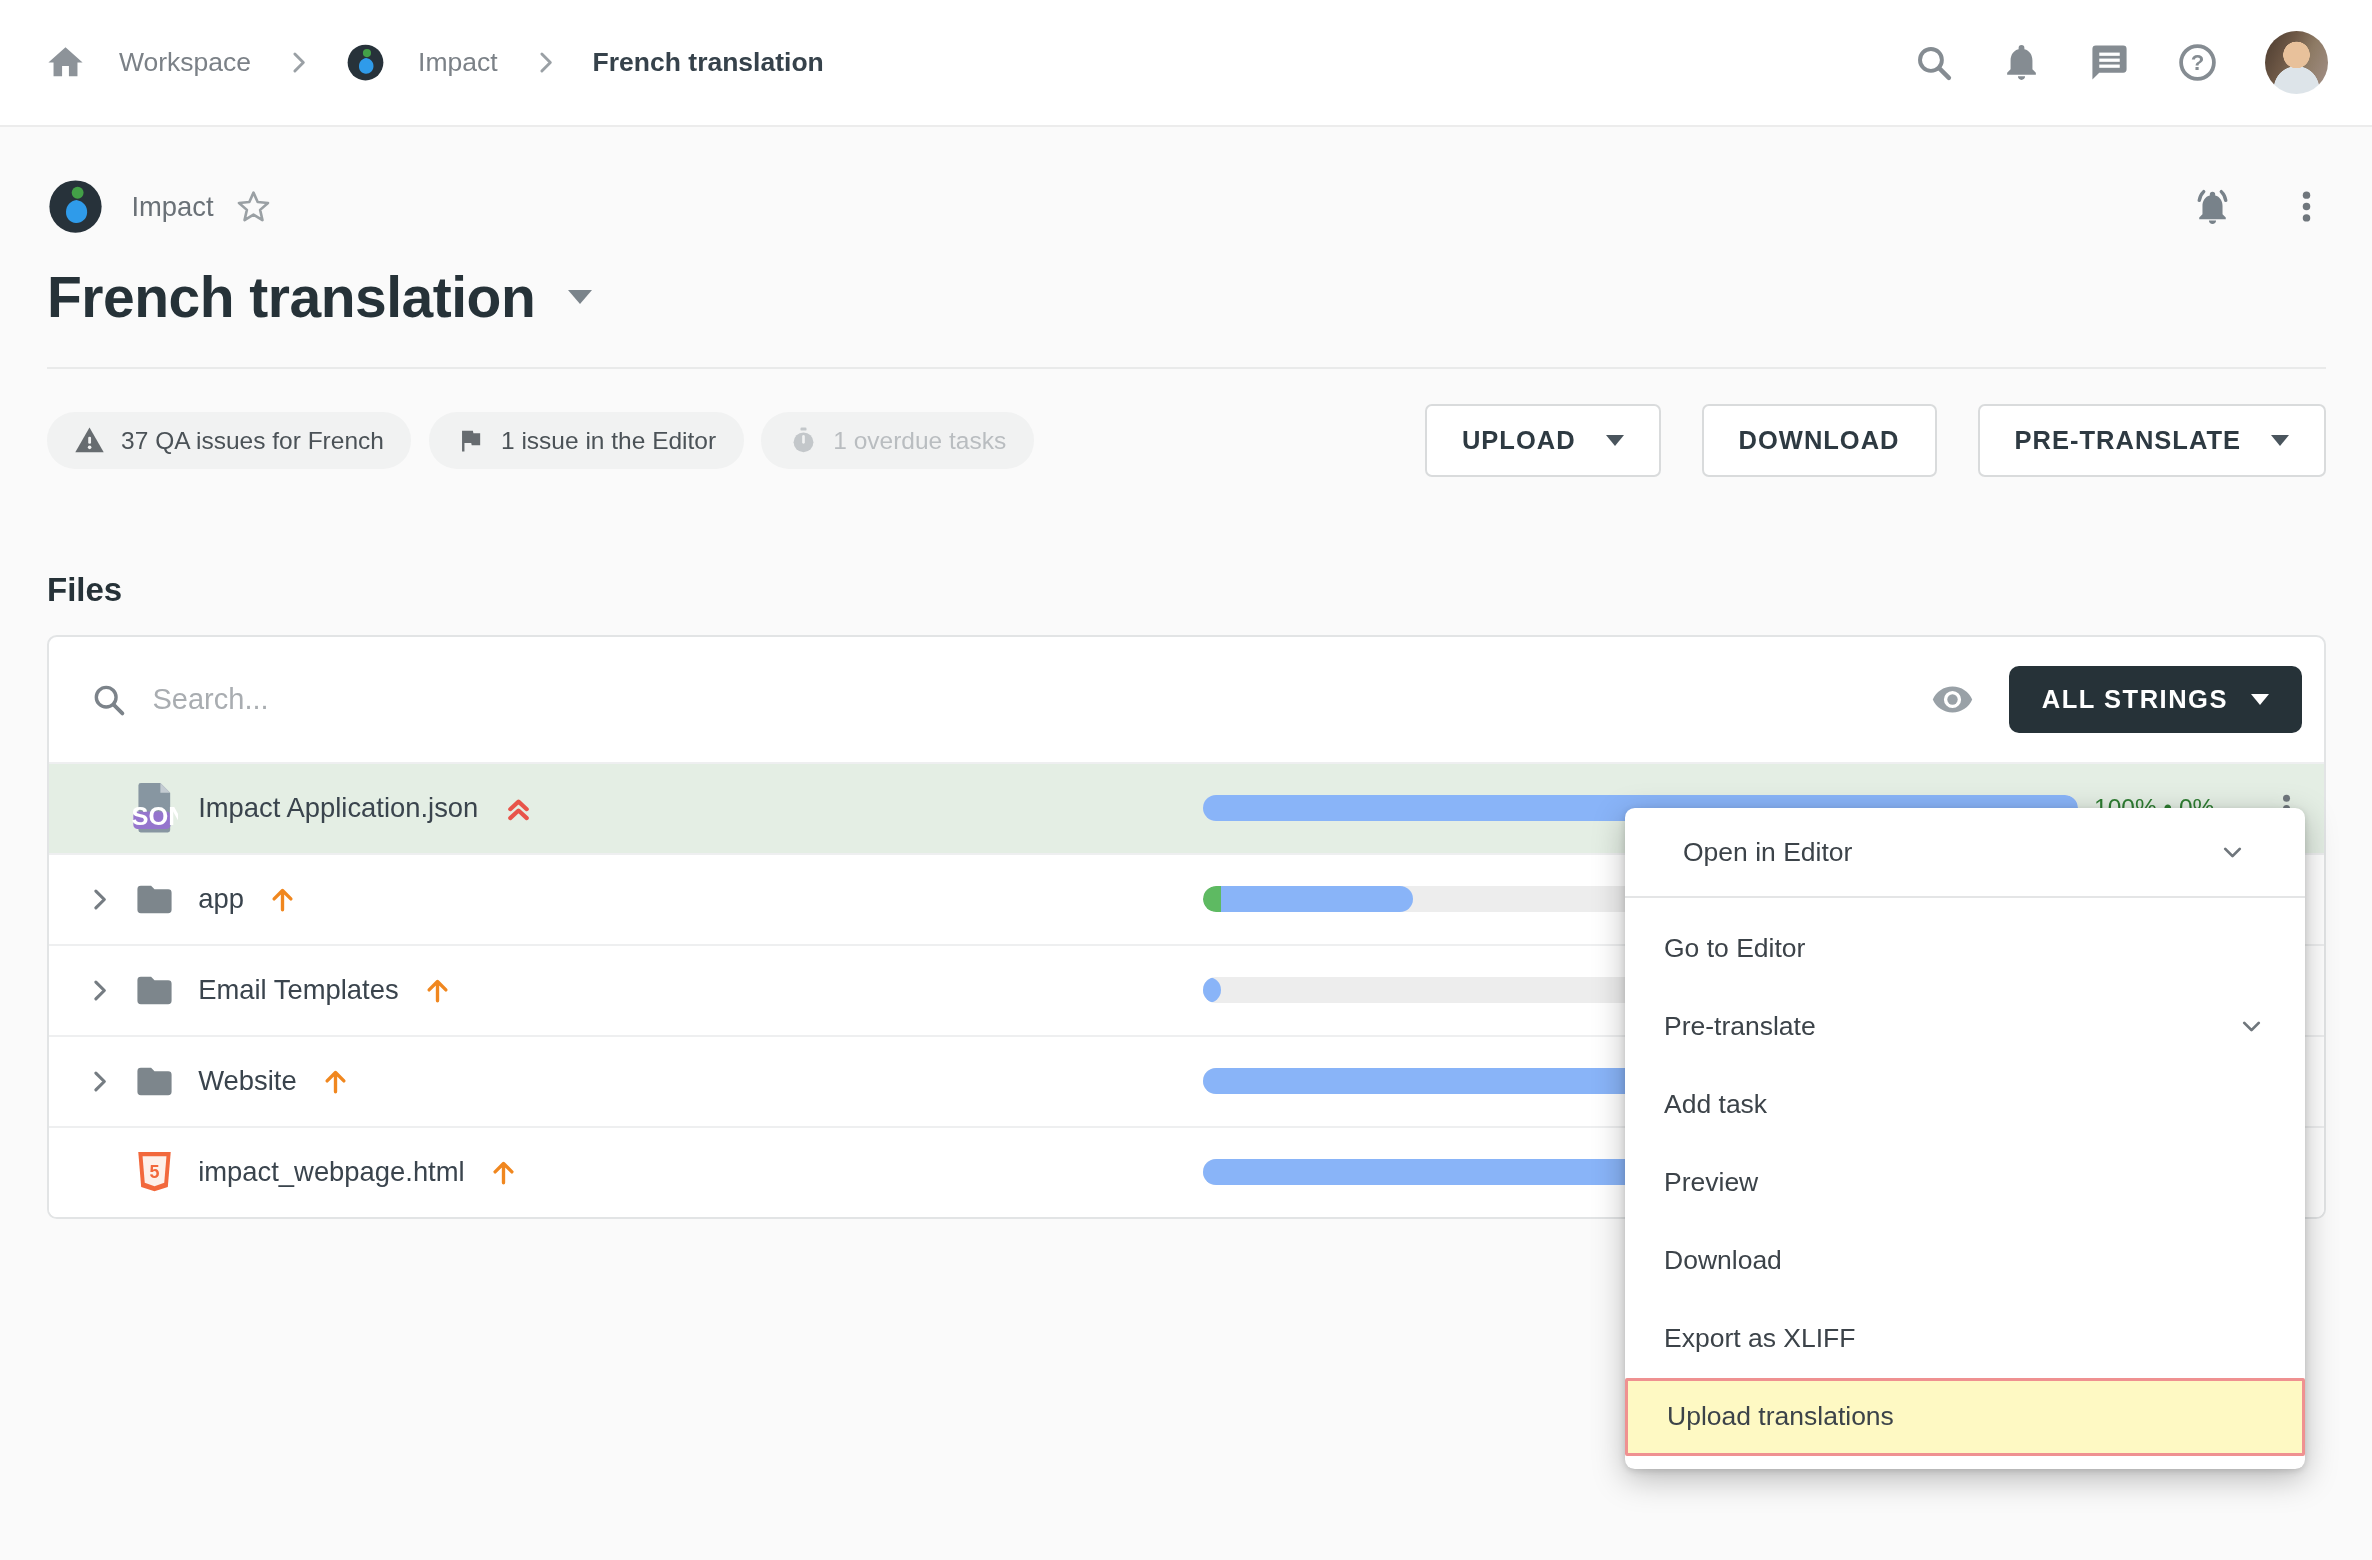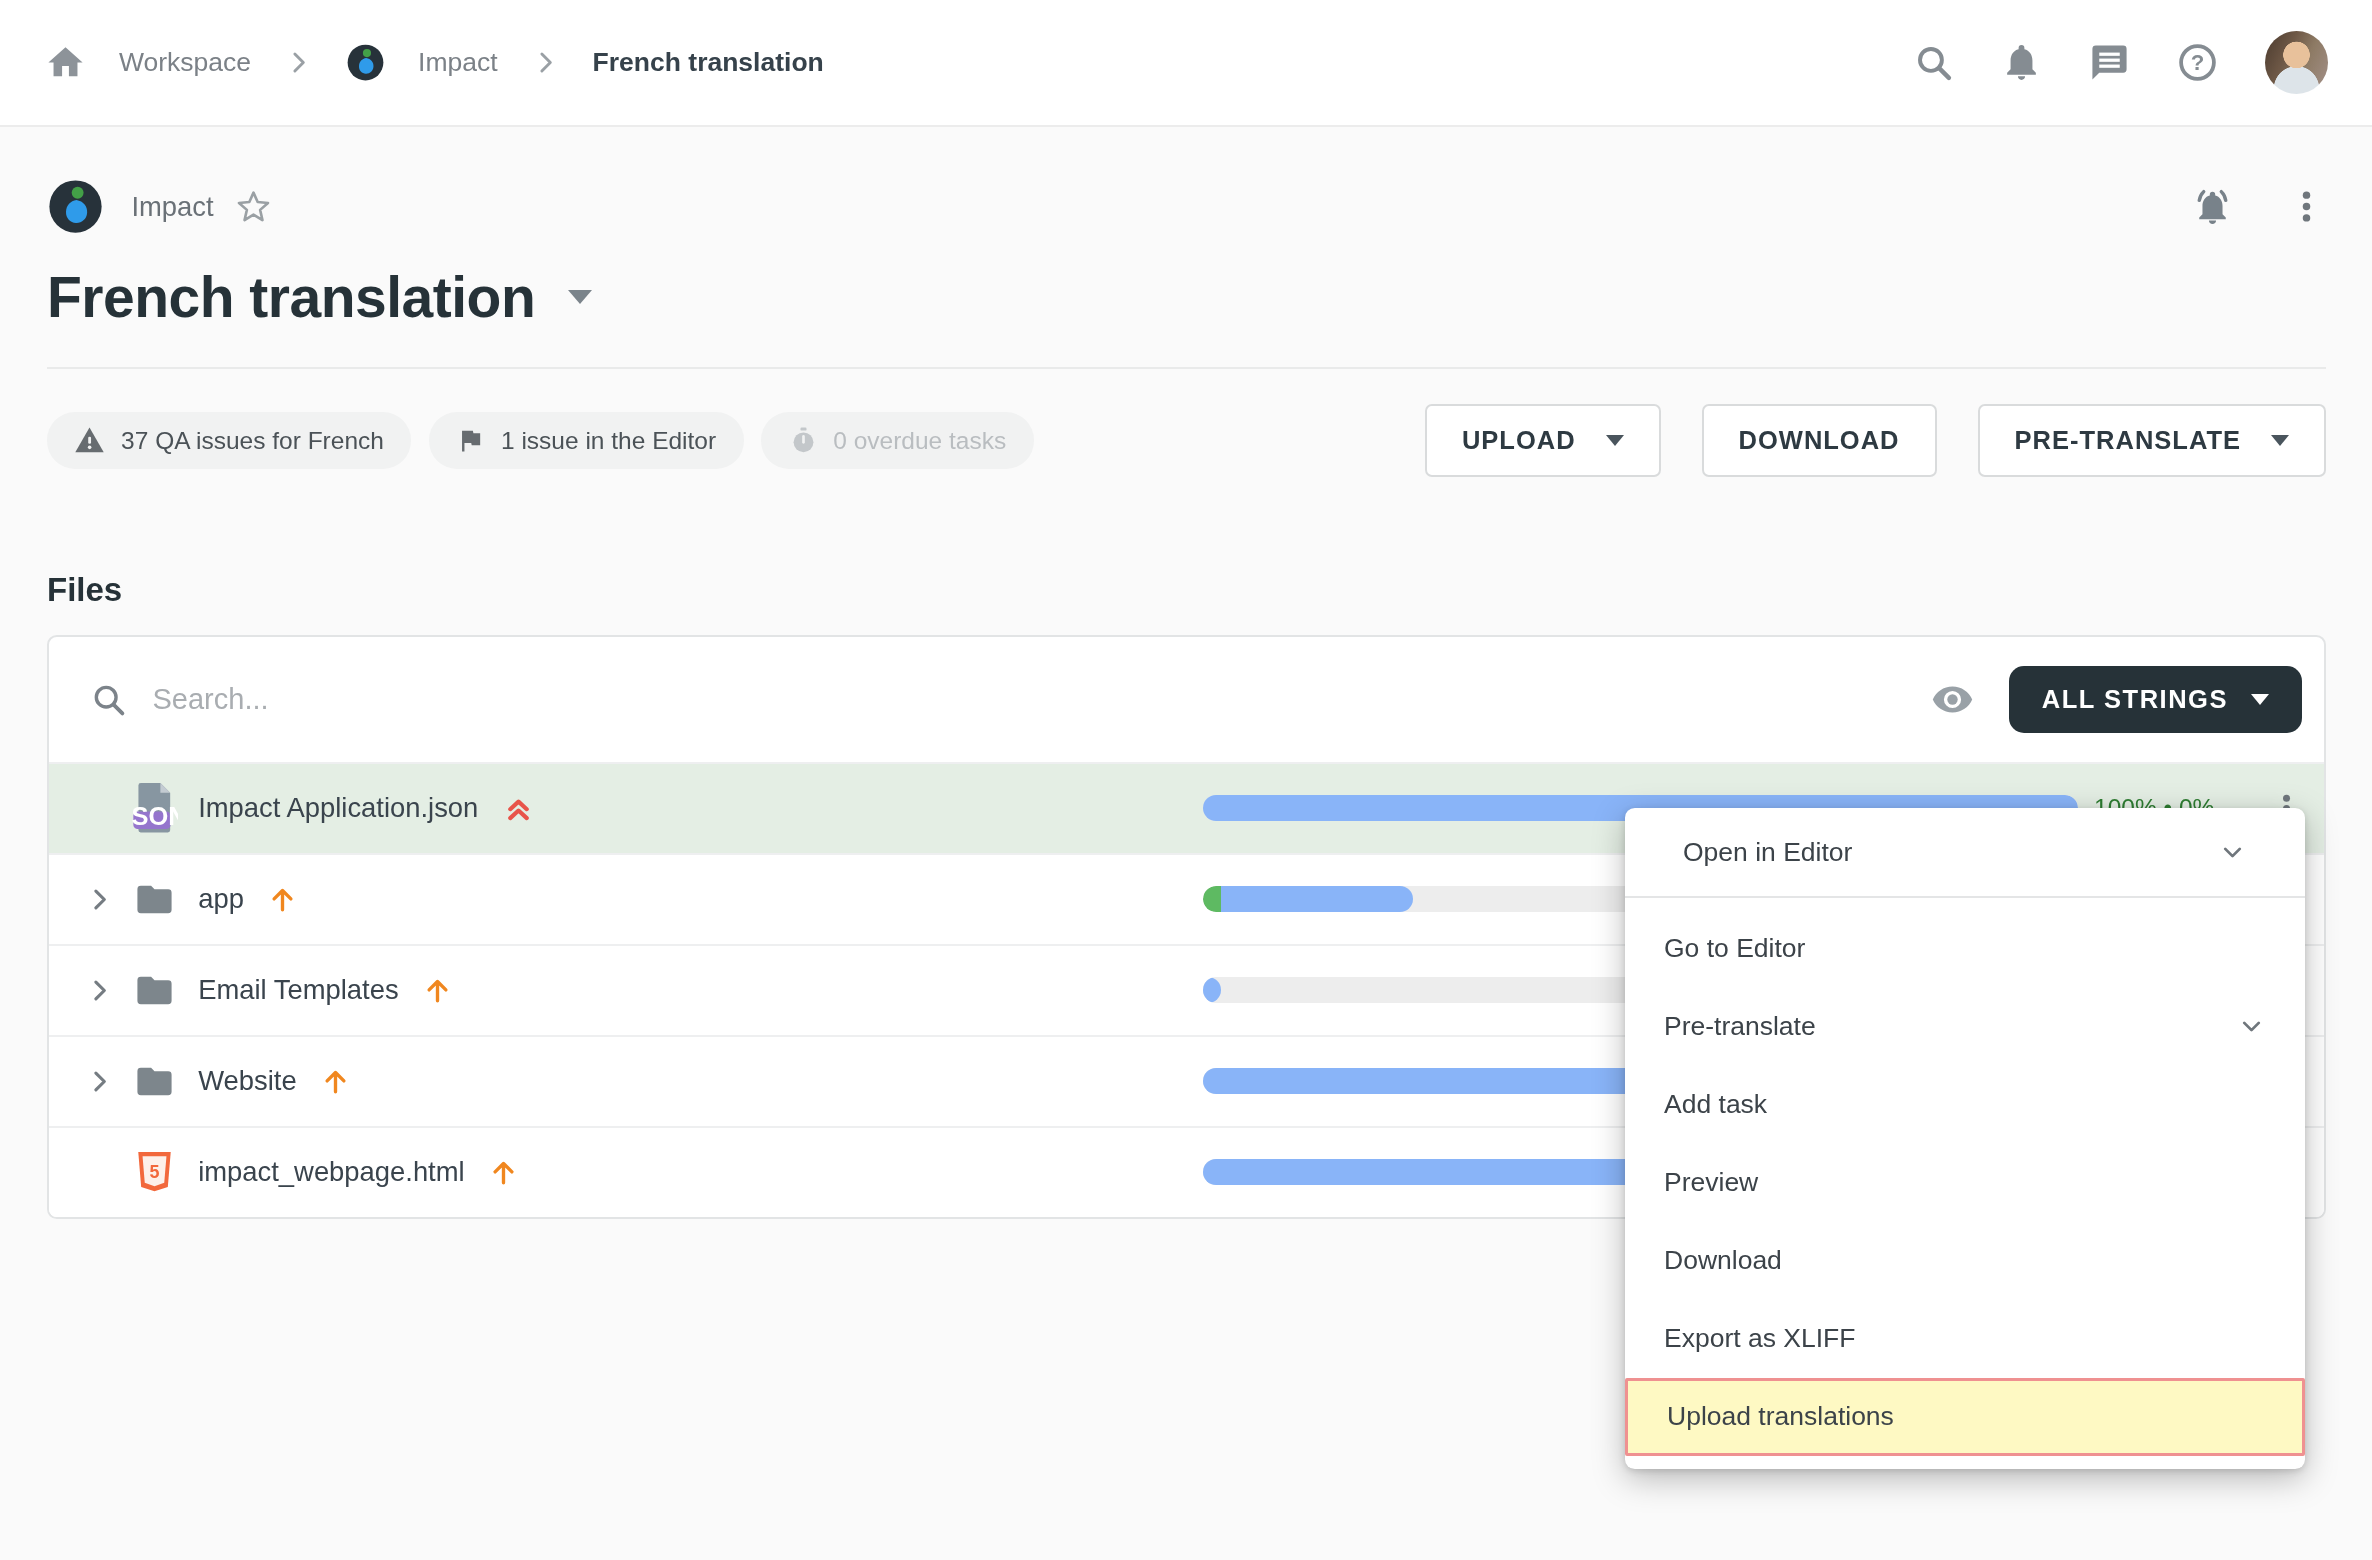--- a/index.html
+++ b/index.html
@@ -67,21 +67,21 @@
     margin-top:25.5px; background:#fff; border:2px solid #e2e4e5; border-radius:9.8px; overflow:hidden;
   }
   .search-row { height:125px; display:flex; align-items:center; padding:0 21.6px 0 41px; }
   .search-input {
     flex:1; border:none; outline:none; font-size:29px; color:#444; margin-left:25.5px;
     font-family:"Liberation Sans","DejaVu Sans",sans-serif; background:transparent;
   }
   .search-input::placeholder { color:#a9adb1; }
   .eye { margin-right:35px; cursor:pointer; }
   .filter-btn {
-    height:67px; background:#263238; color:#fff; border:none; border-radius:15px;
+    height:67px; background:#263238; color:#fff; border:none; border-radius:10px;
     display:flex; align-items:center; gap:23.5px; padding:0 33px;
     font-size:25.5px; font-weight:600; letter-spacing:1.5px; cursor:pointer;
     font-family:"Liberation Sans","DejaVu Sans",sans-serif;
   }
   .filter-btn .caret-dn { border-top-color:#fff; }
 
   .file-row {
     height:91px; display:flex; align-items:center; padding:0 19.6px 0 27.4px;
     border-top:2px solid #eeeff0; background:#fff;
   }
@@ -237,21 +237,21 @@
           <path fill="#676c70" d="M14.4 6 14 4H5v17h2v-7h5.6l.4 2h7V6z"></path>
         </svg>
       <span>1 issue in the Editor</span>
     </span>
     <span class="pill muted">
       <svg width="29" height="29" viewBox="0 0 24 24">
           <rect x="9.5" y="1.2" width="5" height="2.6" rx="1" fill="#c3c7ca"></rect>
           <circle cx="12" cy="13.5" r="8.2" fill="#c3c7ca"></circle>
           <path d="M12 13.5V8.6" stroke="#f1f2f2" stroke-width="2.2" stroke-linecap="round"></path>
         </svg>
-      <span>0 overdue tasks</span>
+      <span>1 overdue tasks</span>
     </span>
 
     <span class="btns">
       <button class="btn">
         <span>UPLOAD</span>
         <span class="caret-dn"></span>
       </button>
       <button class="btn">
         <span>DOWNLOAD</span>
       </button>

